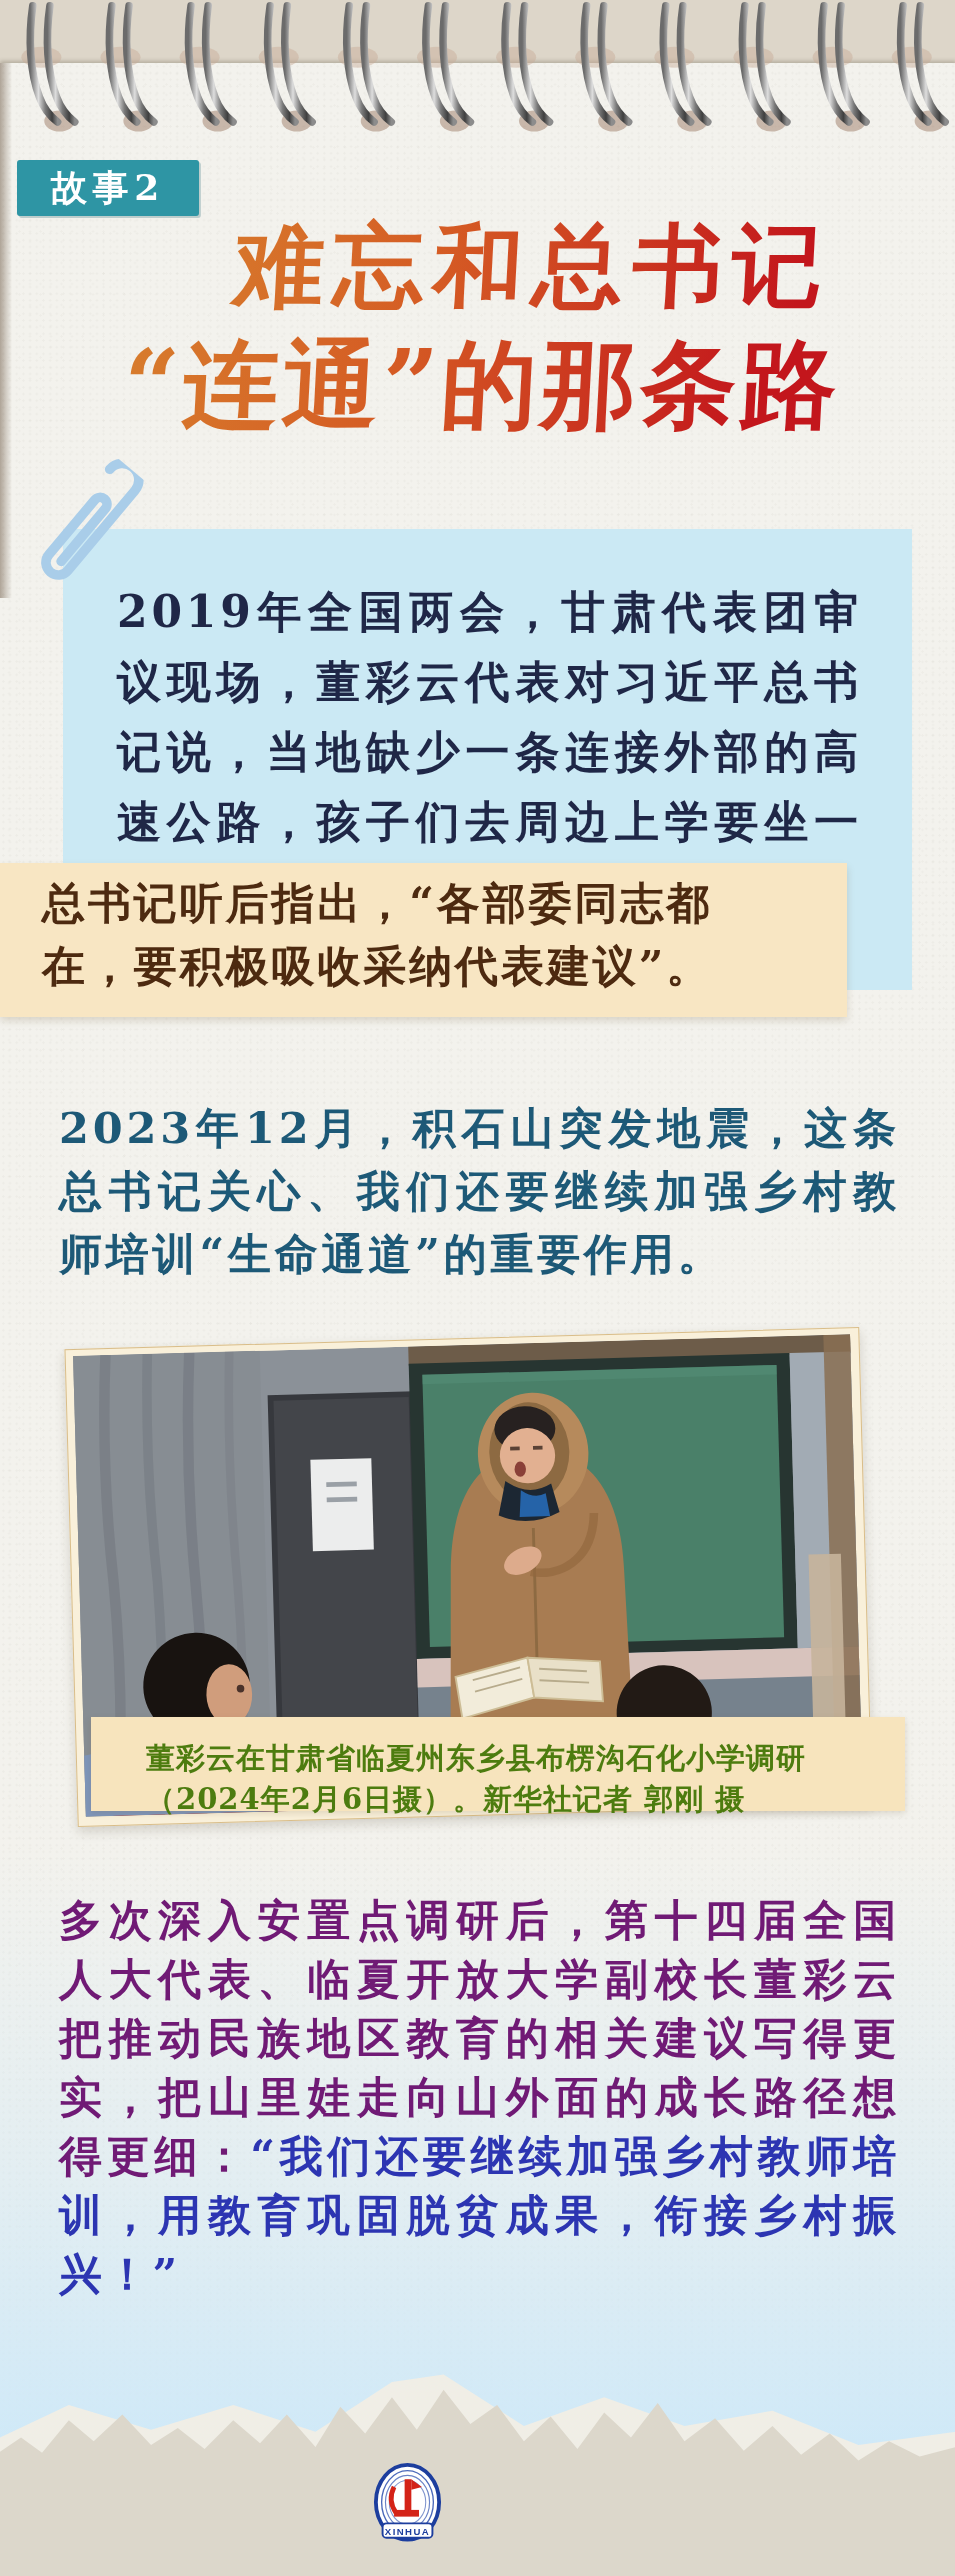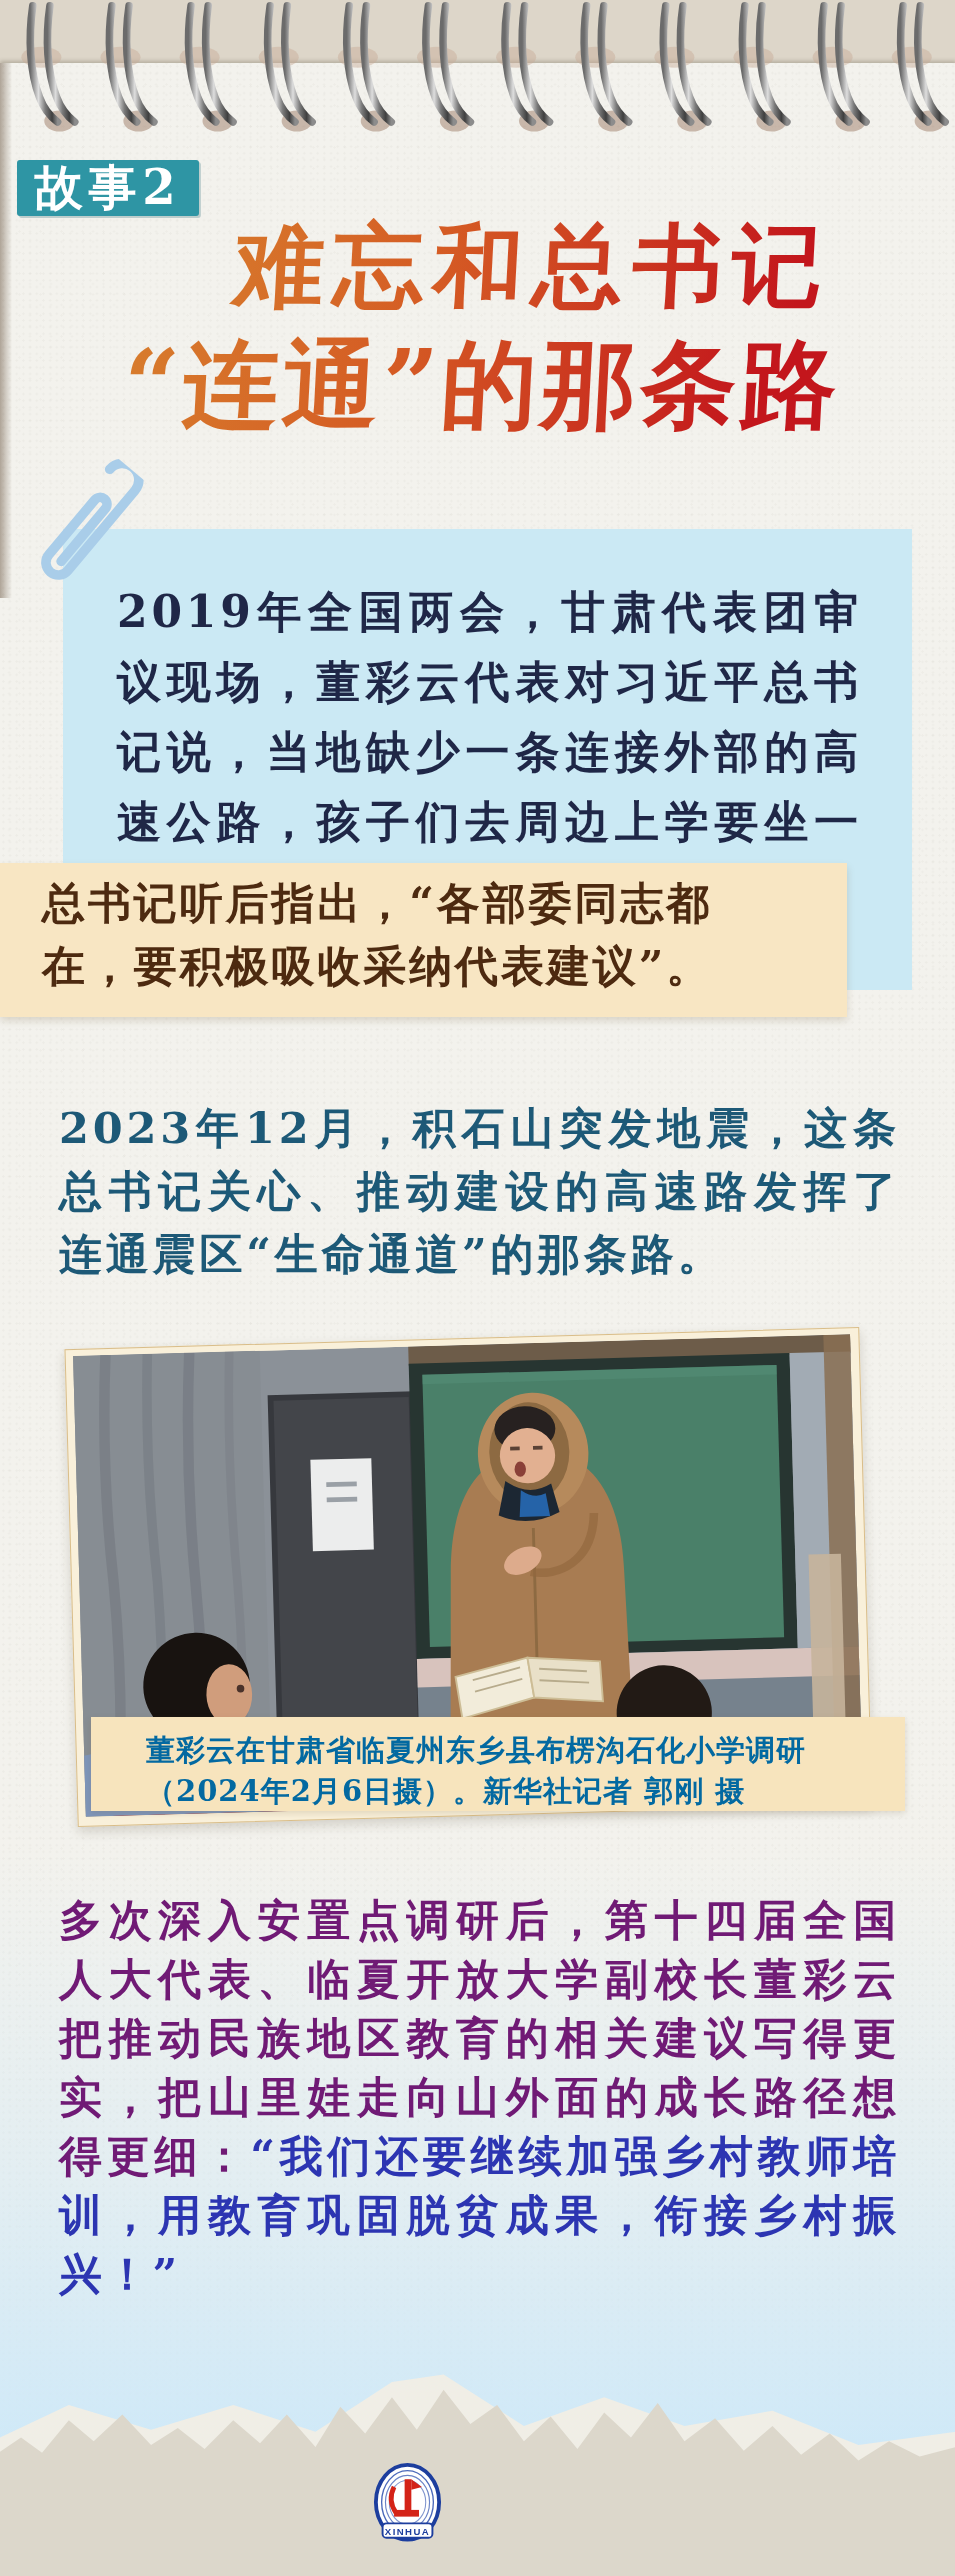--- a/index.html
+++ b/index.html
@@ -23,21 +23,21 @@
     background:linear-gradient(90deg, rgba(92,70,48,.45), rgba(92,70,48,0));
   }
   .rings{position:absolute;left:0;top:0;width:956px;height:143px;}
   .badge{
     position:absolute;left:17px;top:160px;width:182px;height:56px;
     background:#2e95a4;border-radius:2.9px;
     box-shadow:1.9px 1.9px 0 rgba(27,96,106,.25);
     display:flex;align-items:center;justify-content:center;
   }
   .badge span{
-    color:#ffffff;font-size:48px;font-weight:700;letter-spacing:5.7px;
+    color:#ffffff;font-size:36px;font-weight:700;letter-spacing:5.7px;
     font-family:"DejaVu Serif","Liberation Serif",serif;
   }
   .title-line{
     position:absolute;width:956px;text-align:center;
     font-weight:800;line-height:1.05;
     background:linear-gradient(100deg,#d8862f 4%,#d55c24 40%,#c3161c 78%);
     -webkit-background-clip:text;background-clip:text;color:transparent;
     transform:skewX(-3deg);
     text-shadow:none;
   }
@@ -80,21 +80,21 @@
   }
   .photo-card svg{display:block;width:780px;height:461px;}
   .photo-caption{
     position:absolute;left:91px;top:1717px;width:814px;height:94px;
     background:#f7e4bd;z-index:2;
     box-shadow:0 2.9px 6.7px rgba(120,100,60,.2);
   }
   .photo-caption .txt{
     padding:13.4px 11.5px 0 55px;
     font-size:29px;line-height:41px;letter-spacing:1px;
-    font-weight:700;color:#0369a1;
+    font-weight:700;color:#4d7c0f;margin-top:8px;
   }
   .sky{
     position:absolute;left:0;top:1845px;width:956px;height:607px;
     background:linear-gradient(180deg, rgba(207,233,248,0) 0%, rgba(207,233,248,.45) 55%, #cfe9f8 100%);
     z-index:0;
   }
   .torn{position:absolute;left:0;top:2361px;width:956px;height:215px;z-index:3;}
   .footer{
     position:absolute;left:0;top:2455px;width:815px;height:105px;
     display:flex;align-items:center;justify-content:center;gap:31px;z-index:4;
@@ -152,21 +152,21 @@
 </div>
 
 <svg class="clip" width="99" height="176" viewBox="0 0 64 128">
   <path d="M22,10 a12,12 0 0 1 24,0 v76 a9,9 0 0 1 -18,0 V34 a5,5 0 0 1 10,0 v50" stroke="#a9cde9" stroke-width="7" fill="none" stroke-linecap="round"></path>
 </svg>
 
 <div class="quote-box">
   <div class="txt">总书记听后指出，“各部委同志都在，要积极吸收采纳代表建议”。</div>
 </div>
 
-<div class="para para-quake">2023年12月，积石山突发地震，这条总书记关心、推动建设的高速路发挥了连通震区“生命通道”的那条路。</div>
+<div class="para para-quake">2023年12月，积石山突发地震，这条总书记关心、我们还要继续加强乡村教师培训“生命通道”的重要作用。</div>
 
 <div class="photo-card">
   <svg viewBox="0 0 816 484">
     <rect x="0" y="0" width="816" height="484" fill="#8b9198"></rect>
 
     <rect x="0" y="0" width="196" height="484" fill="#878d93"></rect>
     <path d="M34,0 q-8,120 2,240 q8,124 -2,244" stroke="#747a81" stroke-width="11" fill="none" opacity=".65"></path>
     <path d="M78,0 q-6,120 4,240 q6,124 -4,244" stroke="#757b82" stroke-width="10" fill="none" opacity=".6"></path>
     <path d="M122,0 q-8,122 0,244 q8,120 0,240" stroke="#71777e" stroke-width="11" fill="none" opacity=".6"></path>
     <path d="M164,0 q-6,122 2,244 q6,120 -2,240" stroke="#7a8087" stroke-width="9" fill="none" opacity=".55"></path>

